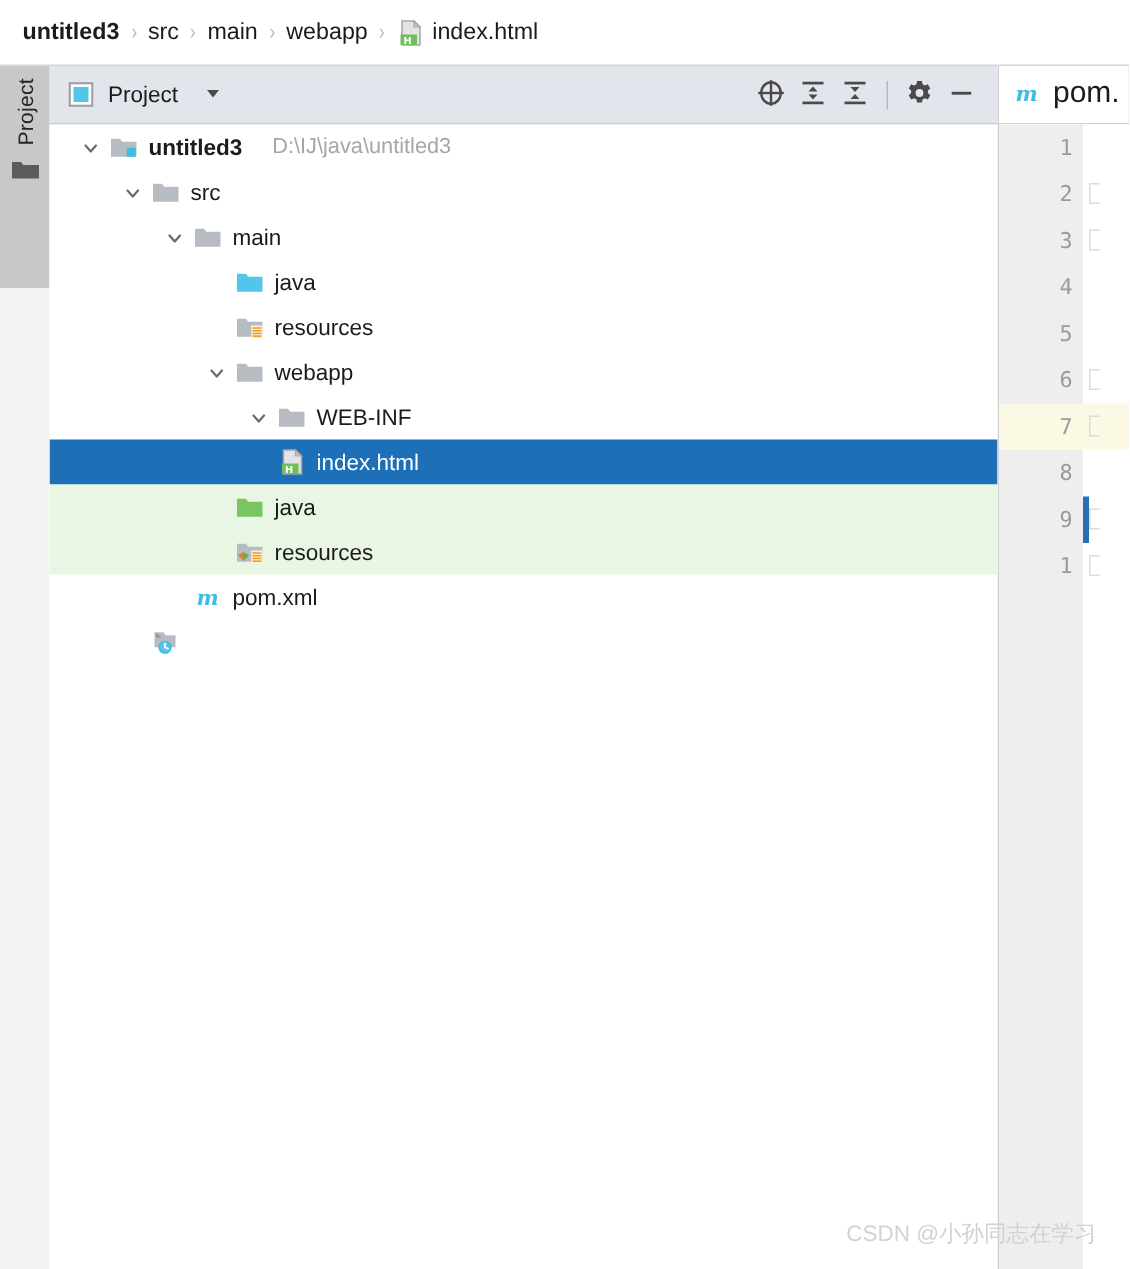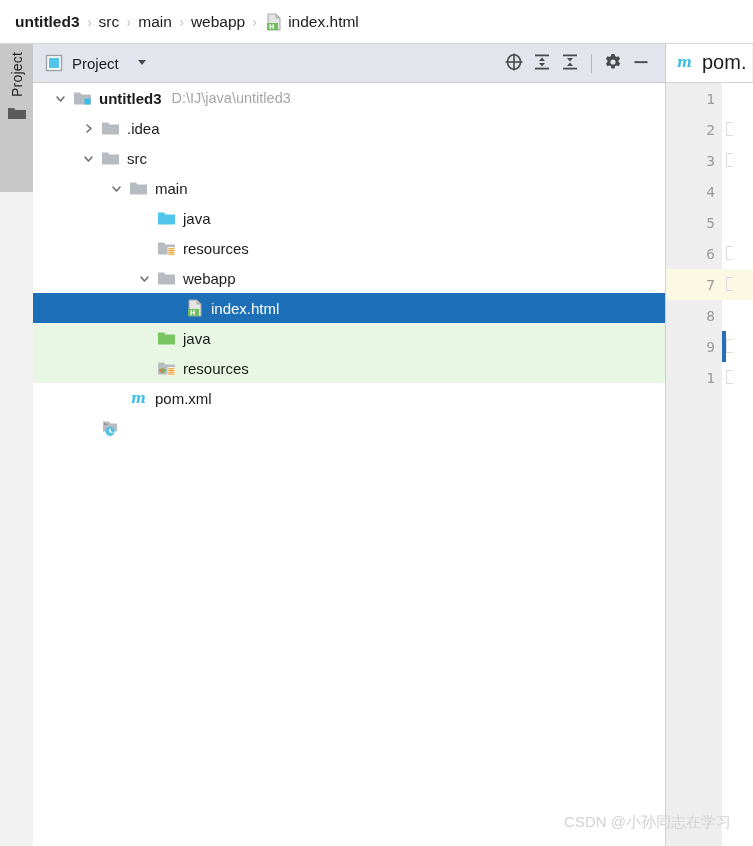--- a/index.html
+++ b/index.html
@@ -154,21 +154,21 @@
     margin-right: 4px;
   }
   .node-label {
     font-size: 15px;
     color: #1b1b1b;
   }
   .node-label.bold { font-weight: bold; }
   .node-path {
     font-size: 14.5px;
     color: #a6a6a6;
-    margin-left: 10px;
+    margin-left: 20px;
   }
 
   
   #editor-pane {
     flex: 1 1 auto;
     display: flex;
     flex-direction: column;
     background: #ffffff;
     overflow: hidden;
   }
@@ -379,34 +379,20 @@
         <span class="node-icon">
           <svg width="20" height="17" viewBox="0 0 20 17">
             <path d="M1 2.5 h6 l1.5 2 H18 v10 H1 z" fill="#b7bcc2"></path>
             <rect x="11.5" y="8.5" width="6" height="6" fill="#3bbde4"></rect>
           </svg>
         </span>
         <span class="node-label bold">untitled3</span>
         <span class="node-path">D:\IJ\java\untitled3</span>
       </div>
 
-      <div class="tree-row">
-        <span style="width:42px;flex:0 0 42px;"></span>
-        <span class="toggle">
-          <svg width="13" height="13" viewBox="0 0 13 13">
-              <path d="M5 3 L9 6.5 L5 10" fill="none" stroke="#6b6b6b" stroke-width="1.5" stroke-linecap="round" stroke-linejoin="round"></path>
-            </svg>
-        </span>
-        <span class="node-icon">
-          <svg width="20" height="17" viewBox="0 0 20 17">
-              <path d="M1 2.5 h6 l1.5 2 H18 v10 H1 z" fill="#b7bcc2"></path>
-            </svg>
-        </span>
-        <span class="node-label">.idea</span>
-      </div>
 
       <div class="tree-row">
         <span style="width:42px;flex:0 0 42px;"></span>
         <span class="toggle">
           <svg width="13" height="13" viewBox="0 0 13 13">
               <path d="M3 5 L6.5 9 L10 5" fill="none" stroke="#6b6b6b" stroke-width="1.5" stroke-linecap="round" stroke-linejoin="round"></path>
             </svg>
         </span>
         <span class="node-icon">
           <svg width="20" height="17" viewBox="0 0 20 17">
@@ -464,20 +450,34 @@
             </svg>
         </span>
         <span class="node-icon">
           <svg width="20" height="17" viewBox="0 0 20 17">
               <path d="M1 2.5 h6 l1.5 2 H18 v10 H1 z" fill="#b7bcc2"></path>
             </svg>
         </span>
         <span class="node-label">webapp</span>
       </div>
 
+      <div class="tree-row">
+        <span style="width:126px;flex:0 0 126px;"></span>
+        <span class="toggle">
+          <svg width="13" height="13" viewBox="0 0 13 13">
+              <path d="M3 5 L6.5 9 L10 5" fill="none" stroke="#6b6b6b" stroke-width="1.5" stroke-linecap="round" stroke-linejoin="round"></path>
+            </svg>
+        </span>
+        <span class="node-icon">
+          <svg width="20" height="17" viewBox="0 0 20 17">
+              <path d="M1 2.5 h6 l1.5 2 H18 v10 H1 z" fill="#b7bcc2"></path>
+            </svg>
+        </span>
+        <span class="node-label">WEB-INF</span>
+      </div>
 
 
       <div class="tree-row selected">
         <span style="width:152px;flex:0 0 152px;"></span>
         <span class="node-icon">
           <svg width="20" height="20" viewBox="0 0 20 20">
             <path d="M4 2 h8 l4 4 v12 h-12 z" fill="#e4e4e4" stroke="#a6a6a6" stroke-width="1"></path>
             <path d="M12 2 l4 4 h-4 z" fill="#c4c4c4" stroke="#a6a6a6" stroke-width="0.8"></path>
             <rect x="3" y="11" width="11" height="7" fill="#6fbf5c"></rect>
             <text x="5" y="17" font-family="DejaVu Sans, sans-serif" font-size="6.5" font-weight="bold" fill="#ffffff">H</text>

